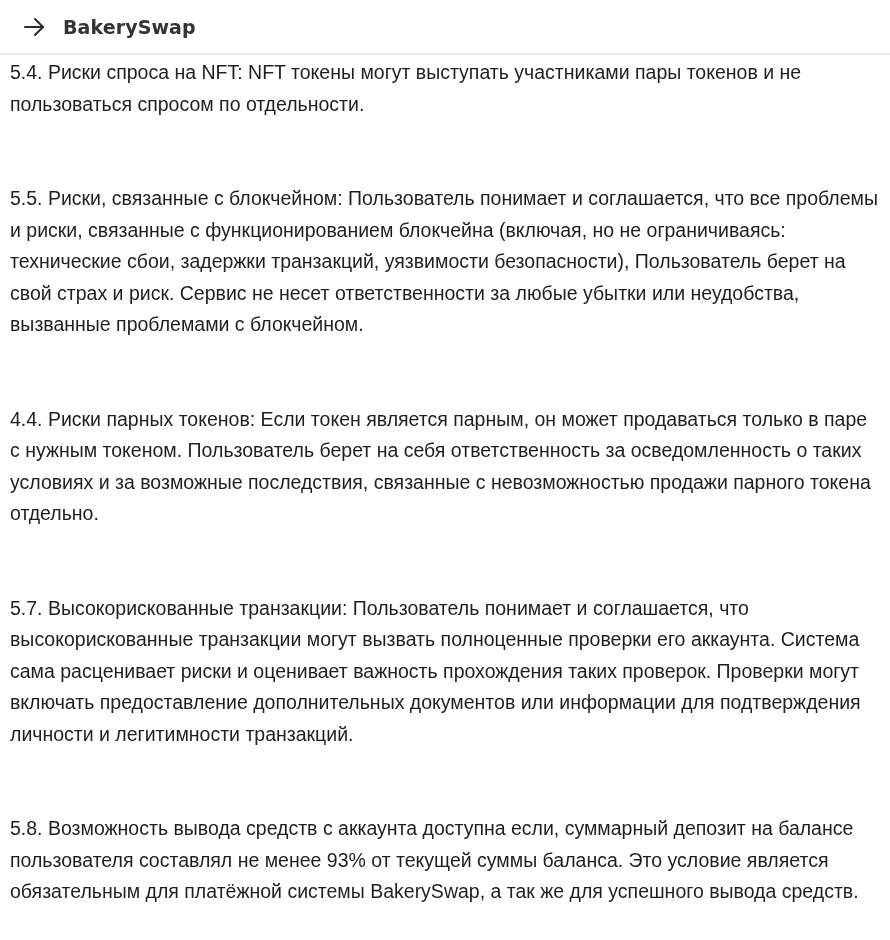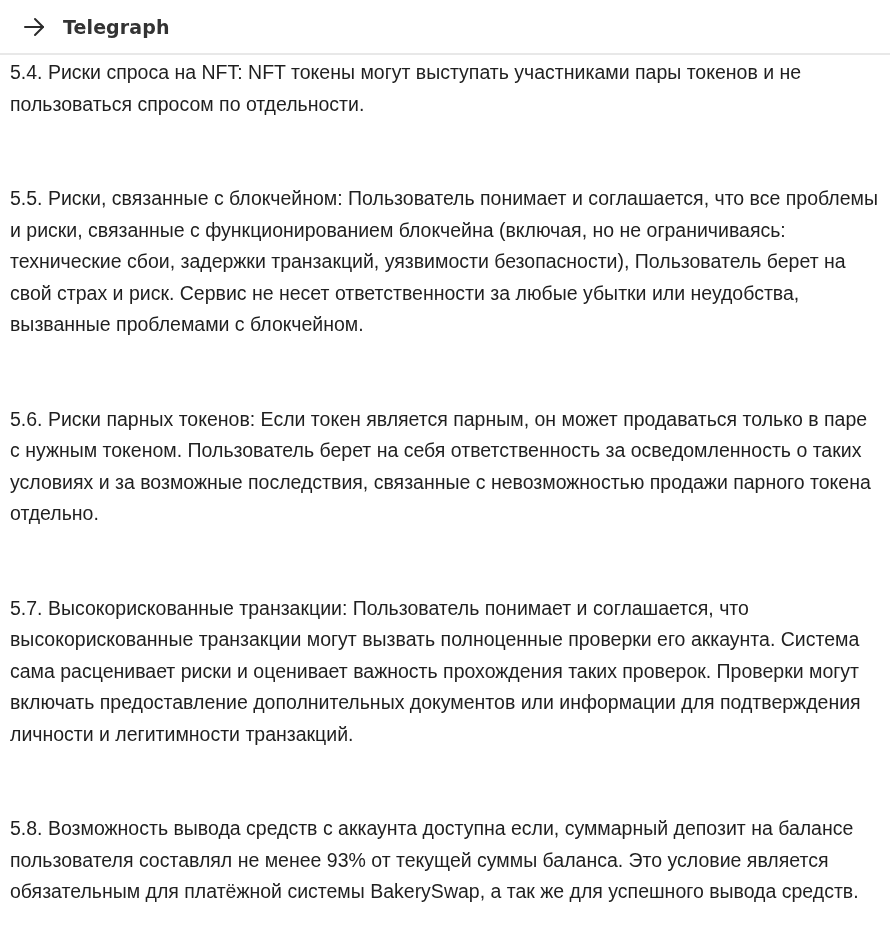--- a/index.html
+++ b/index.html
@@ -55,26 +55,26 @@
 </head>
 <body>
 
 <div class="header">
   <span class="back-icon">
     <svg width="22" height="22" viewBox="0 0 22 22" fill="none" stroke="#2b2b2b" stroke-width="2" stroke-linecap="round" stroke-linejoin="round">
       <line x1="2" y1="11" x2="20" y2="11"></line>
       <polyline points="12,3 20,11 12,19"></polyline>
     </svg>
   </span>
-  <span class="header-title">Telegraph</span>
+  <span class="header-title">BakerySwap</span>
 </div>
 
 <div class="content">
   <p class="first-para">5.4. Риски спроса на NFT: NFT токены могут выступать участниками пары токенов и не пользоваться спросом по отдельности.</p>
   <div class="para-gap"></div>
   <p>5.5. Риски, связанные с блокчейном: Пользователь понимает и соглашается, что все проблемы и риски, связанные с функционированием блокчейна (включая, но не ограничиваясь: технические сбои, задержки транзакций, уязвимости безопасности), Пользователь берет на свой страх и риск. Сервис не несет ответственности за любые убытки или неудобства, вызванные проблемами с блокчейном.</p>
   <div class="para-gap"></div>
-  <p>5.6. Риски парных токенов: Если токен является парным, он может продаваться только в паре с нужным токеном. Пользователь берет на себя ответственность за осведомленность о таких условиях и за возможные последствия, связанные с невозможностью продажи парного токена отдельно.</p>
+  <p>4.4. Риски парных токенов: Если токен является парным, он может продаваться только в паре с нужным токеном. Пользователь берет на себя ответственность за осведомленность о таких условиях и за возможные последствия, связанные с невозможностью продажи парного токена отдельно.</p>
   <div class="para-gap"></div>
   <p>5.7. Высокорискованные транзакции: Пользователь понимает и соглашается, что высокорискованные транзакции могут вызвать полноценные проверки его аккаунта. Система сама расценивает риски и оценивает важность прохождения таких проверок. Проверки могут включать предоставление дополнительных документов или информации для подтверждения личности и легитимности транзакций.</p>
   <div class="para-gap"></div>
   <p>5.8. Возможность вывода средств с аккаунта доступна если, суммарный депозит на балансе пользователя составлял не менее 93% от текущей суммы баланса. Это условие является обязательным для платёжной системы BakerySwap, а так же для успешного вывода средств.</p>
 </div>
 
 </body></html>

